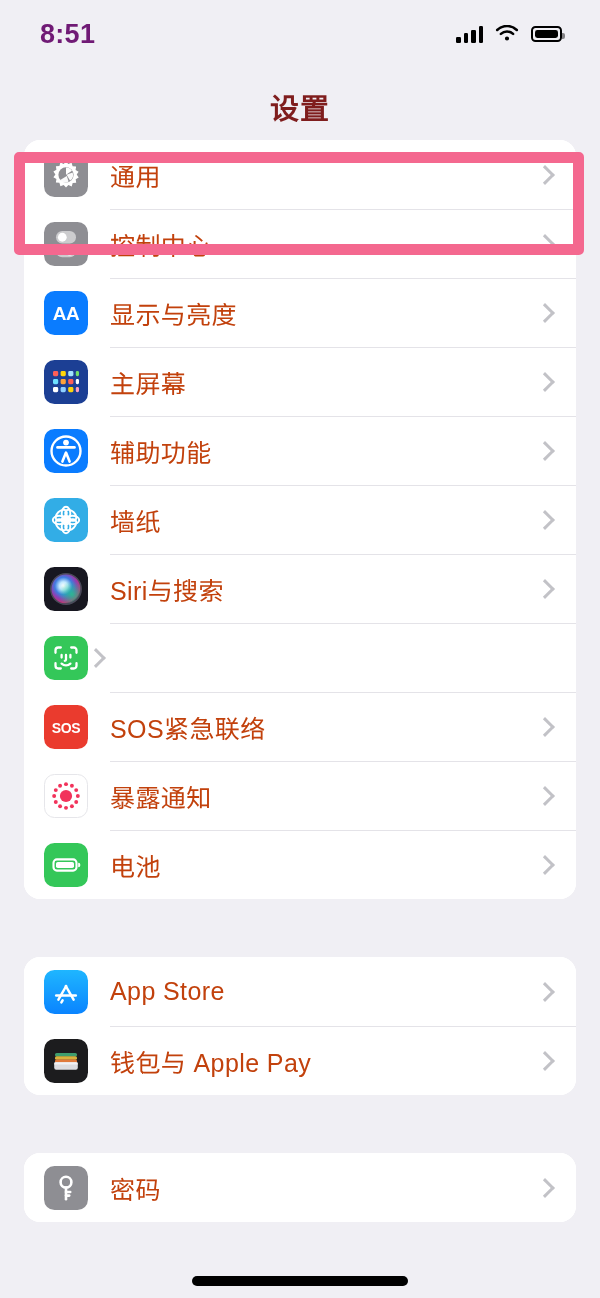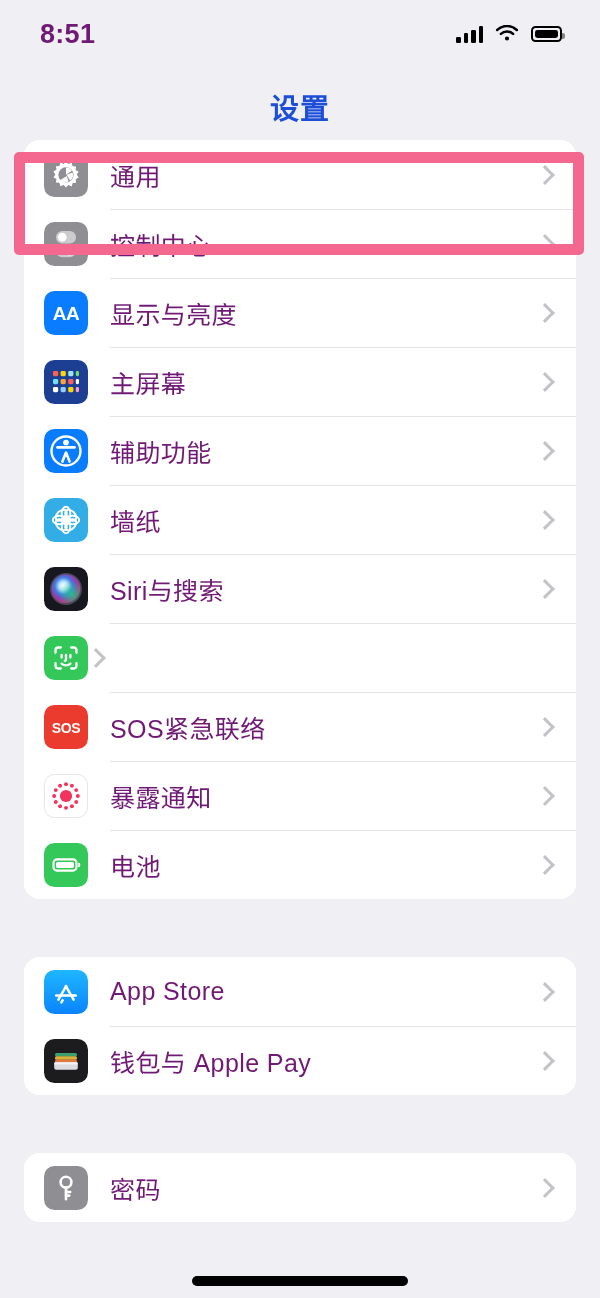--- a/index.html
+++ b/index.html
@@ -30,41 +30,41 @@
 
   .wifi{ width:24px; height:18px; position:relative; }
   .battery{ width:31px; height:16px; border:2px solid #000; border-radius:4.5px; position:relative; padding:1.6px; }
   .battery::after{ content:""; position:absolute; right:-4.5px; top:4.5px; width:2.6px; height:6px;
                    background:rgba(0,0,0,.45); border-radius:0 2px 2px 0; }
   .battery span{ display:block; height:100%; background:#000; border-radius:2.4px; }
 
   
   .navtitle{
     position:absolute; top:85px; left:0; width:600px;
-    text-align:center; font-size:29px; font-weight:700; color:#1d4ed8;
+    text-align:center; font-size:29px; font-weight:700; color:#7f1d1d;
     letter-spacing:1px;
   }
 
   
   .content{ position:absolute; top:140px; left:0; width:600px; }
 
   .card{
     margin:0 24px; background:#ffffff; border-radius:16px; overflow:hidden;
   }
   .card + .spacer{ height:58px; }
 
   .row{
     display:flex; align-items:center; height:69px; padding-left:20px; padding-right:22px;
     position:relative; background:#fff;
   }
   .row + .row::before{
     content:""; position:absolute; left:86px; right:0; top:0; height:1px; background:#e4e3e8;
   }
   .row .label{
-    flex:1; font-size:25px; color:#701a75; letter-spacing:.4px; margin-left:22px;
+    flex:1; font-size:25px; color:#c2410c; letter-spacing:.4px; margin-left:22px;
     white-space:nowrap;
   }
   .chev{ width:13px; height:22px; position:relative; flex:none; margin-right:4px; }
   .chev::before{
     content:""; position:absolute; left:1px; top:4px; width:11px; height:11px;
     border-right:3.2px solid #c2c2c7; border-top:3.2px solid #c2c2c7;
     transform:rotate(45deg);
   }
 
   

